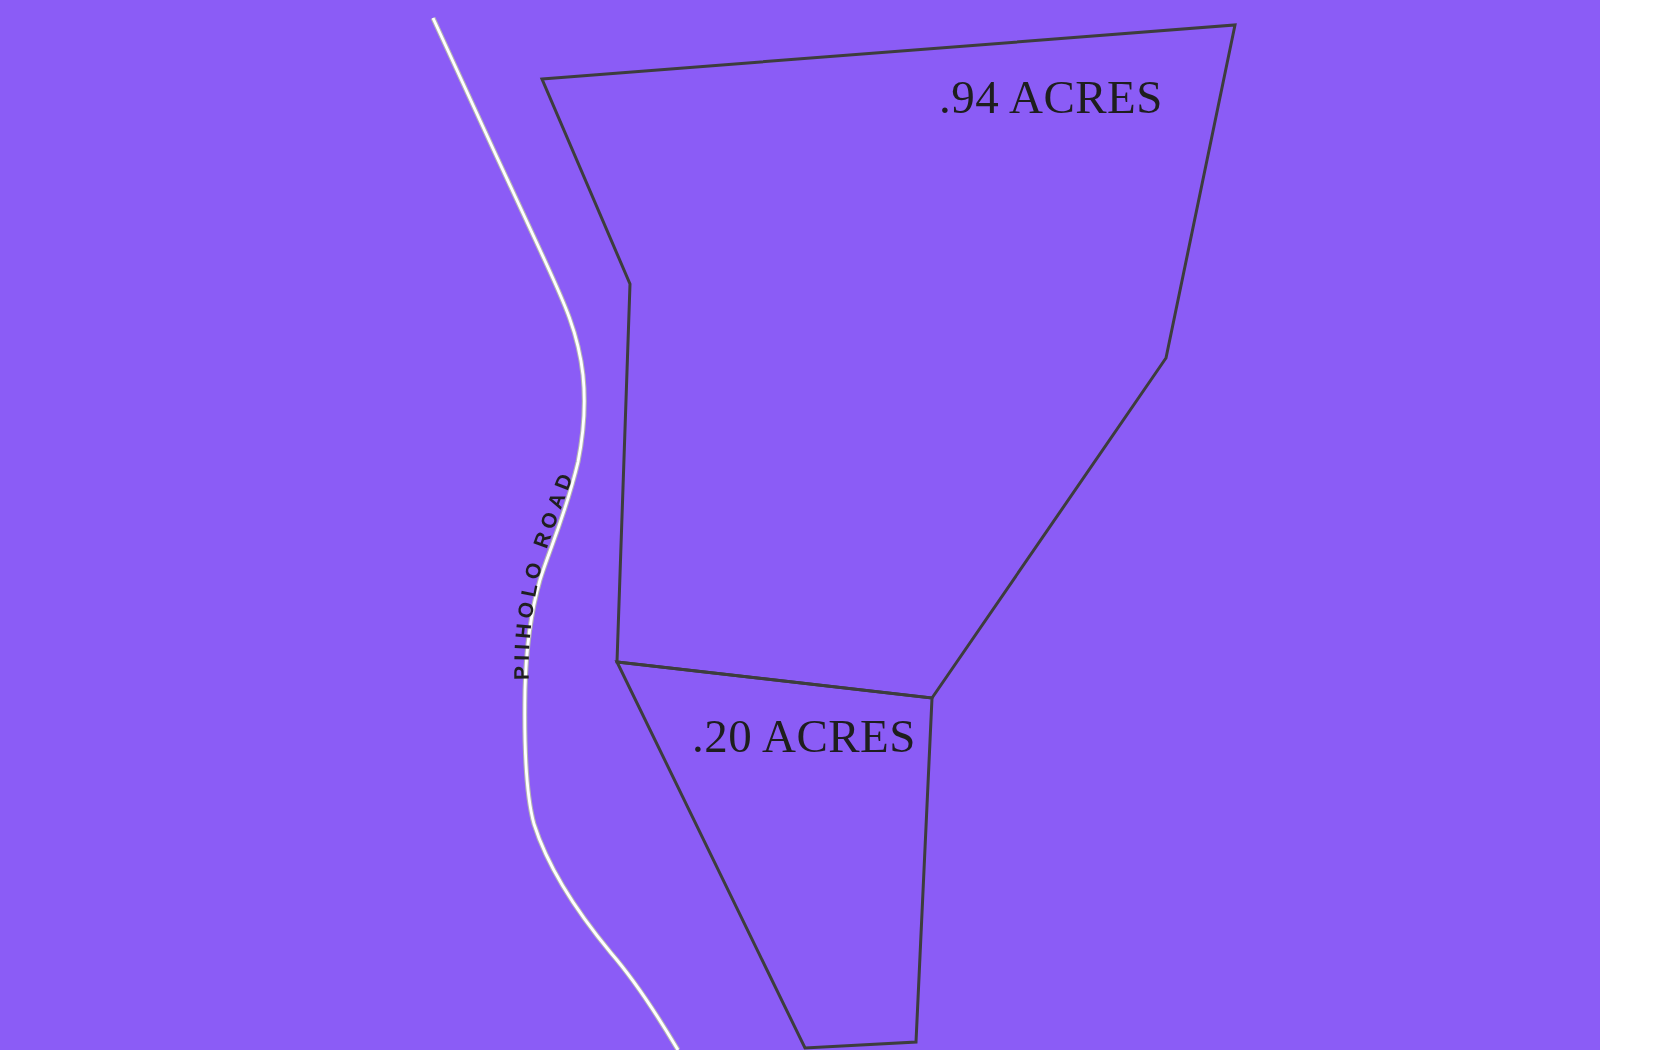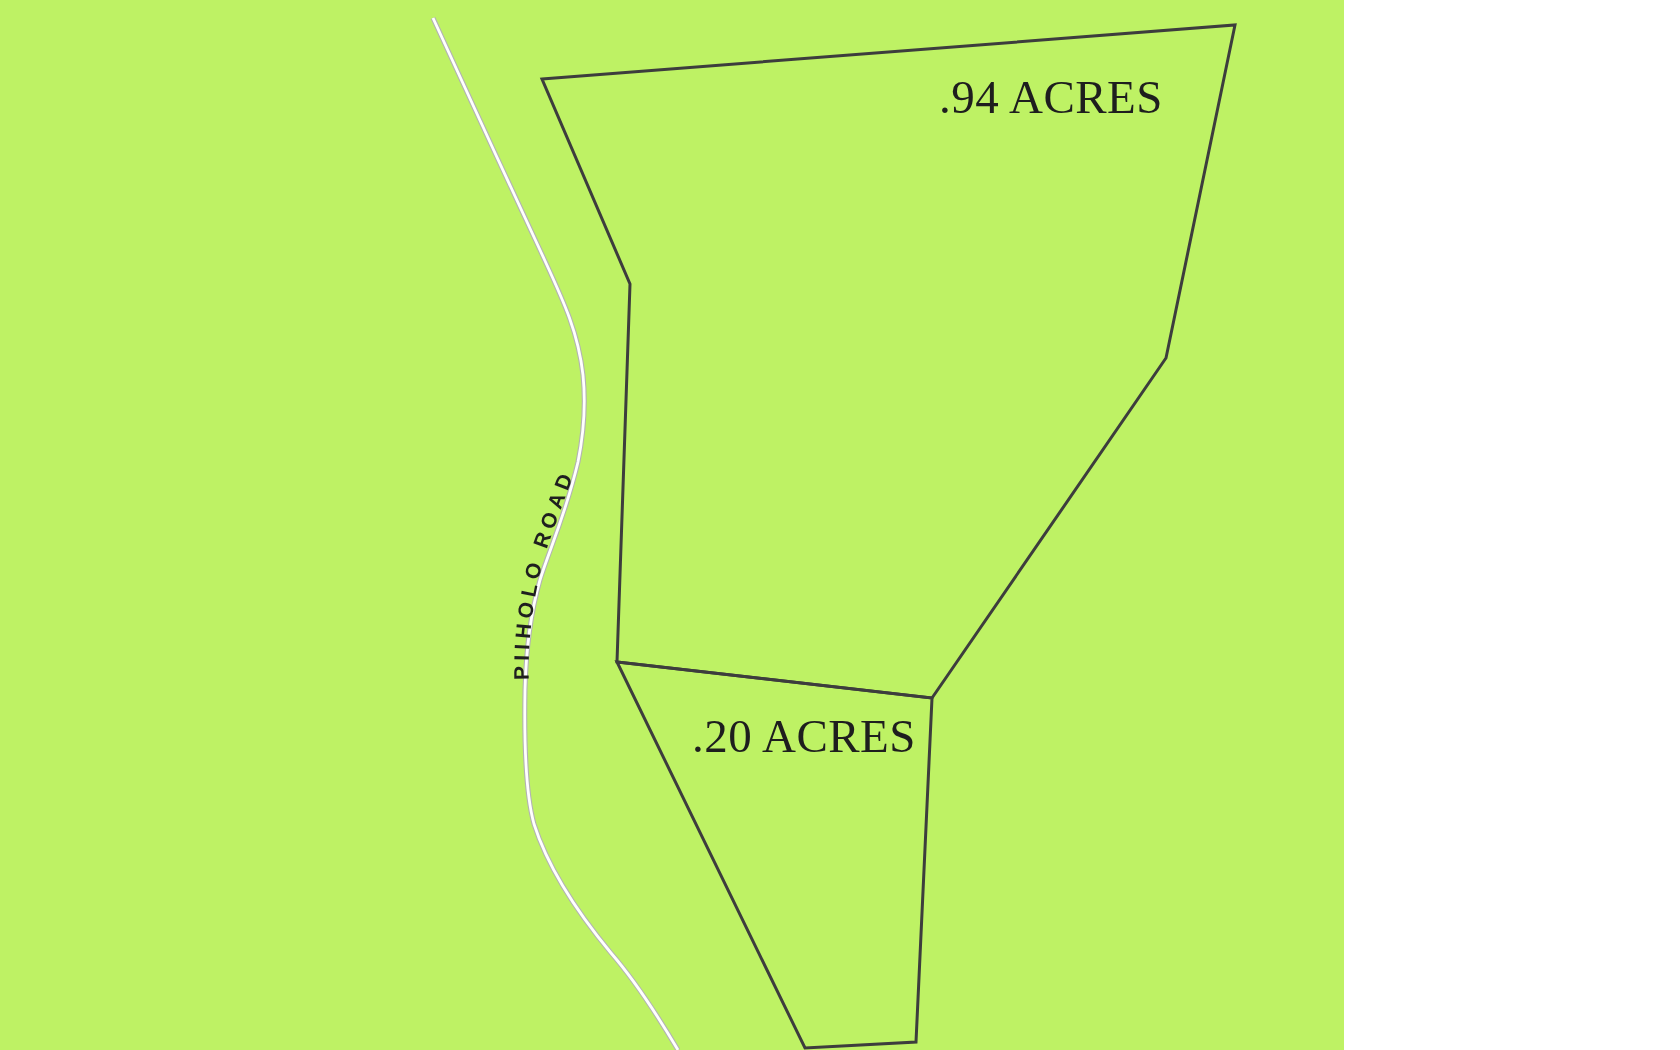--- a/index.html
+++ b/index.html
@@ -2,23 +2,23 @@
 <html><head>
 <meta charset="utf-8">
 <style>
   html, body {
     margin: 0;
     padding: 0;
     background: #ffffff;
   }
   .stage {
     position: relative;
-    width: 1344px;
+    width: 1600px;
     height: 1050px;
-    background: #bef264;
+    background: #8b5cf6;
     overflow: hidden;
   }
   .plat-svg {
     display: block;
     width: 1680px;
     height: 1050px;
   }
   .road-outer {
     fill: none;
     stroke: #b3b3b3;

